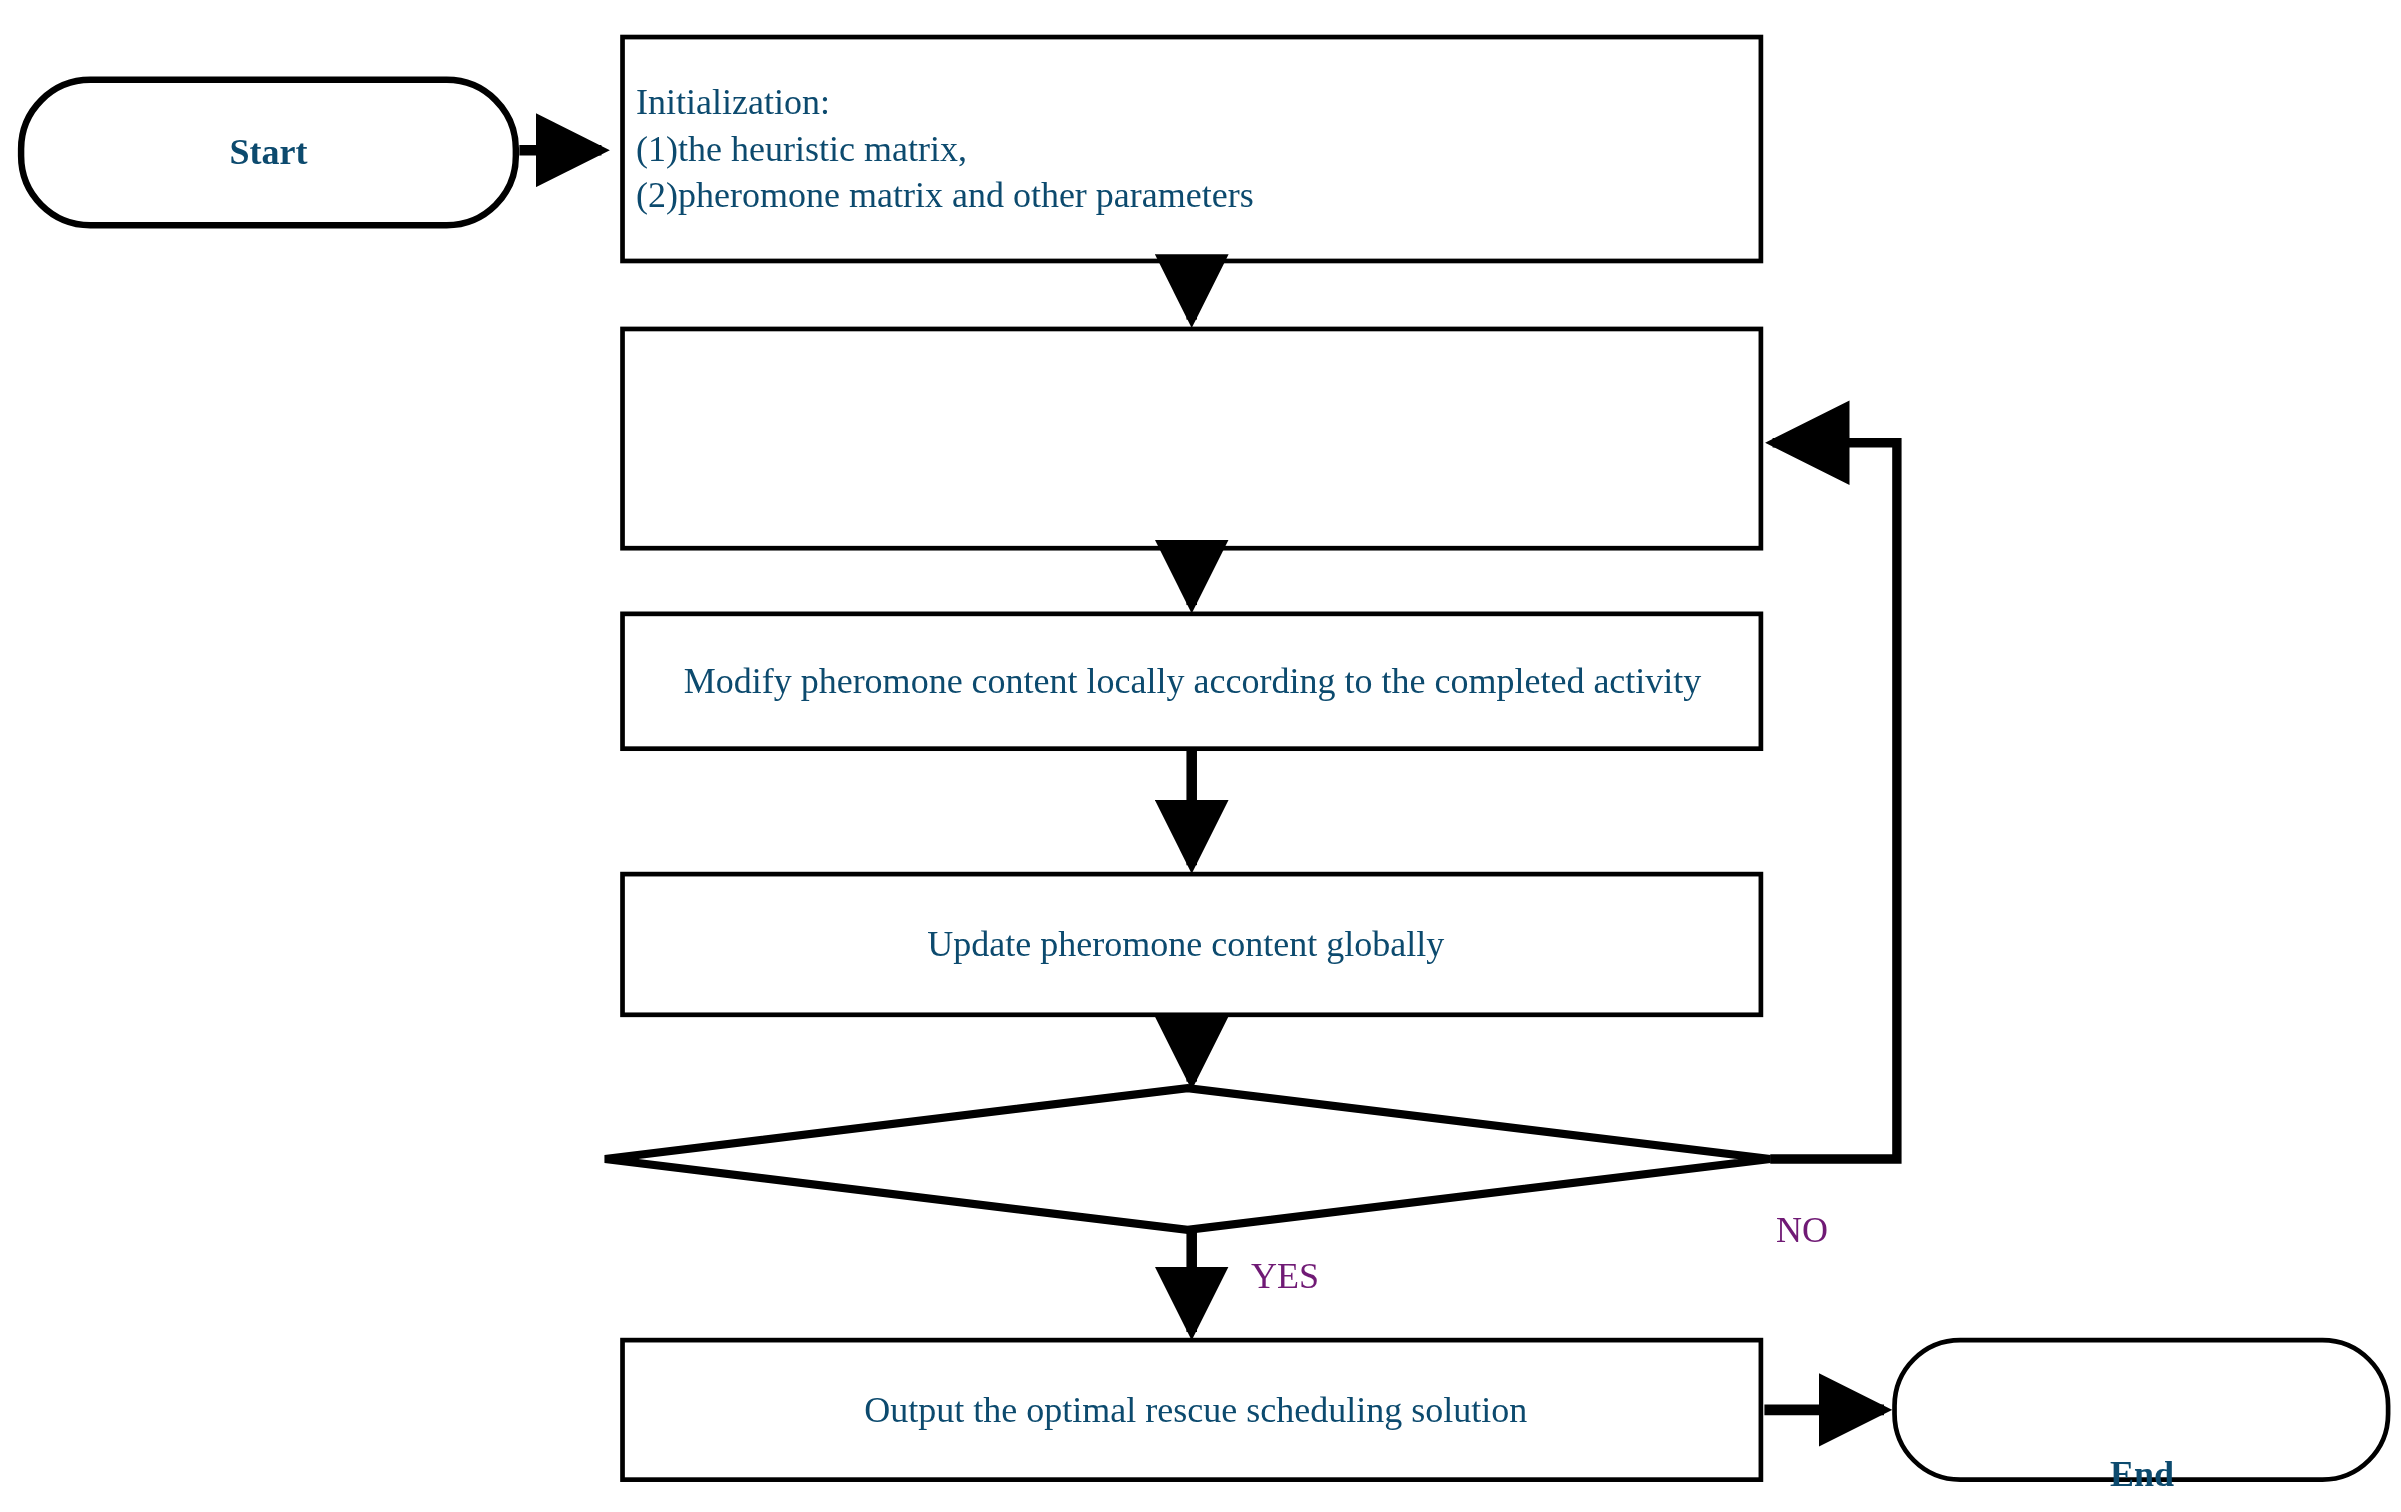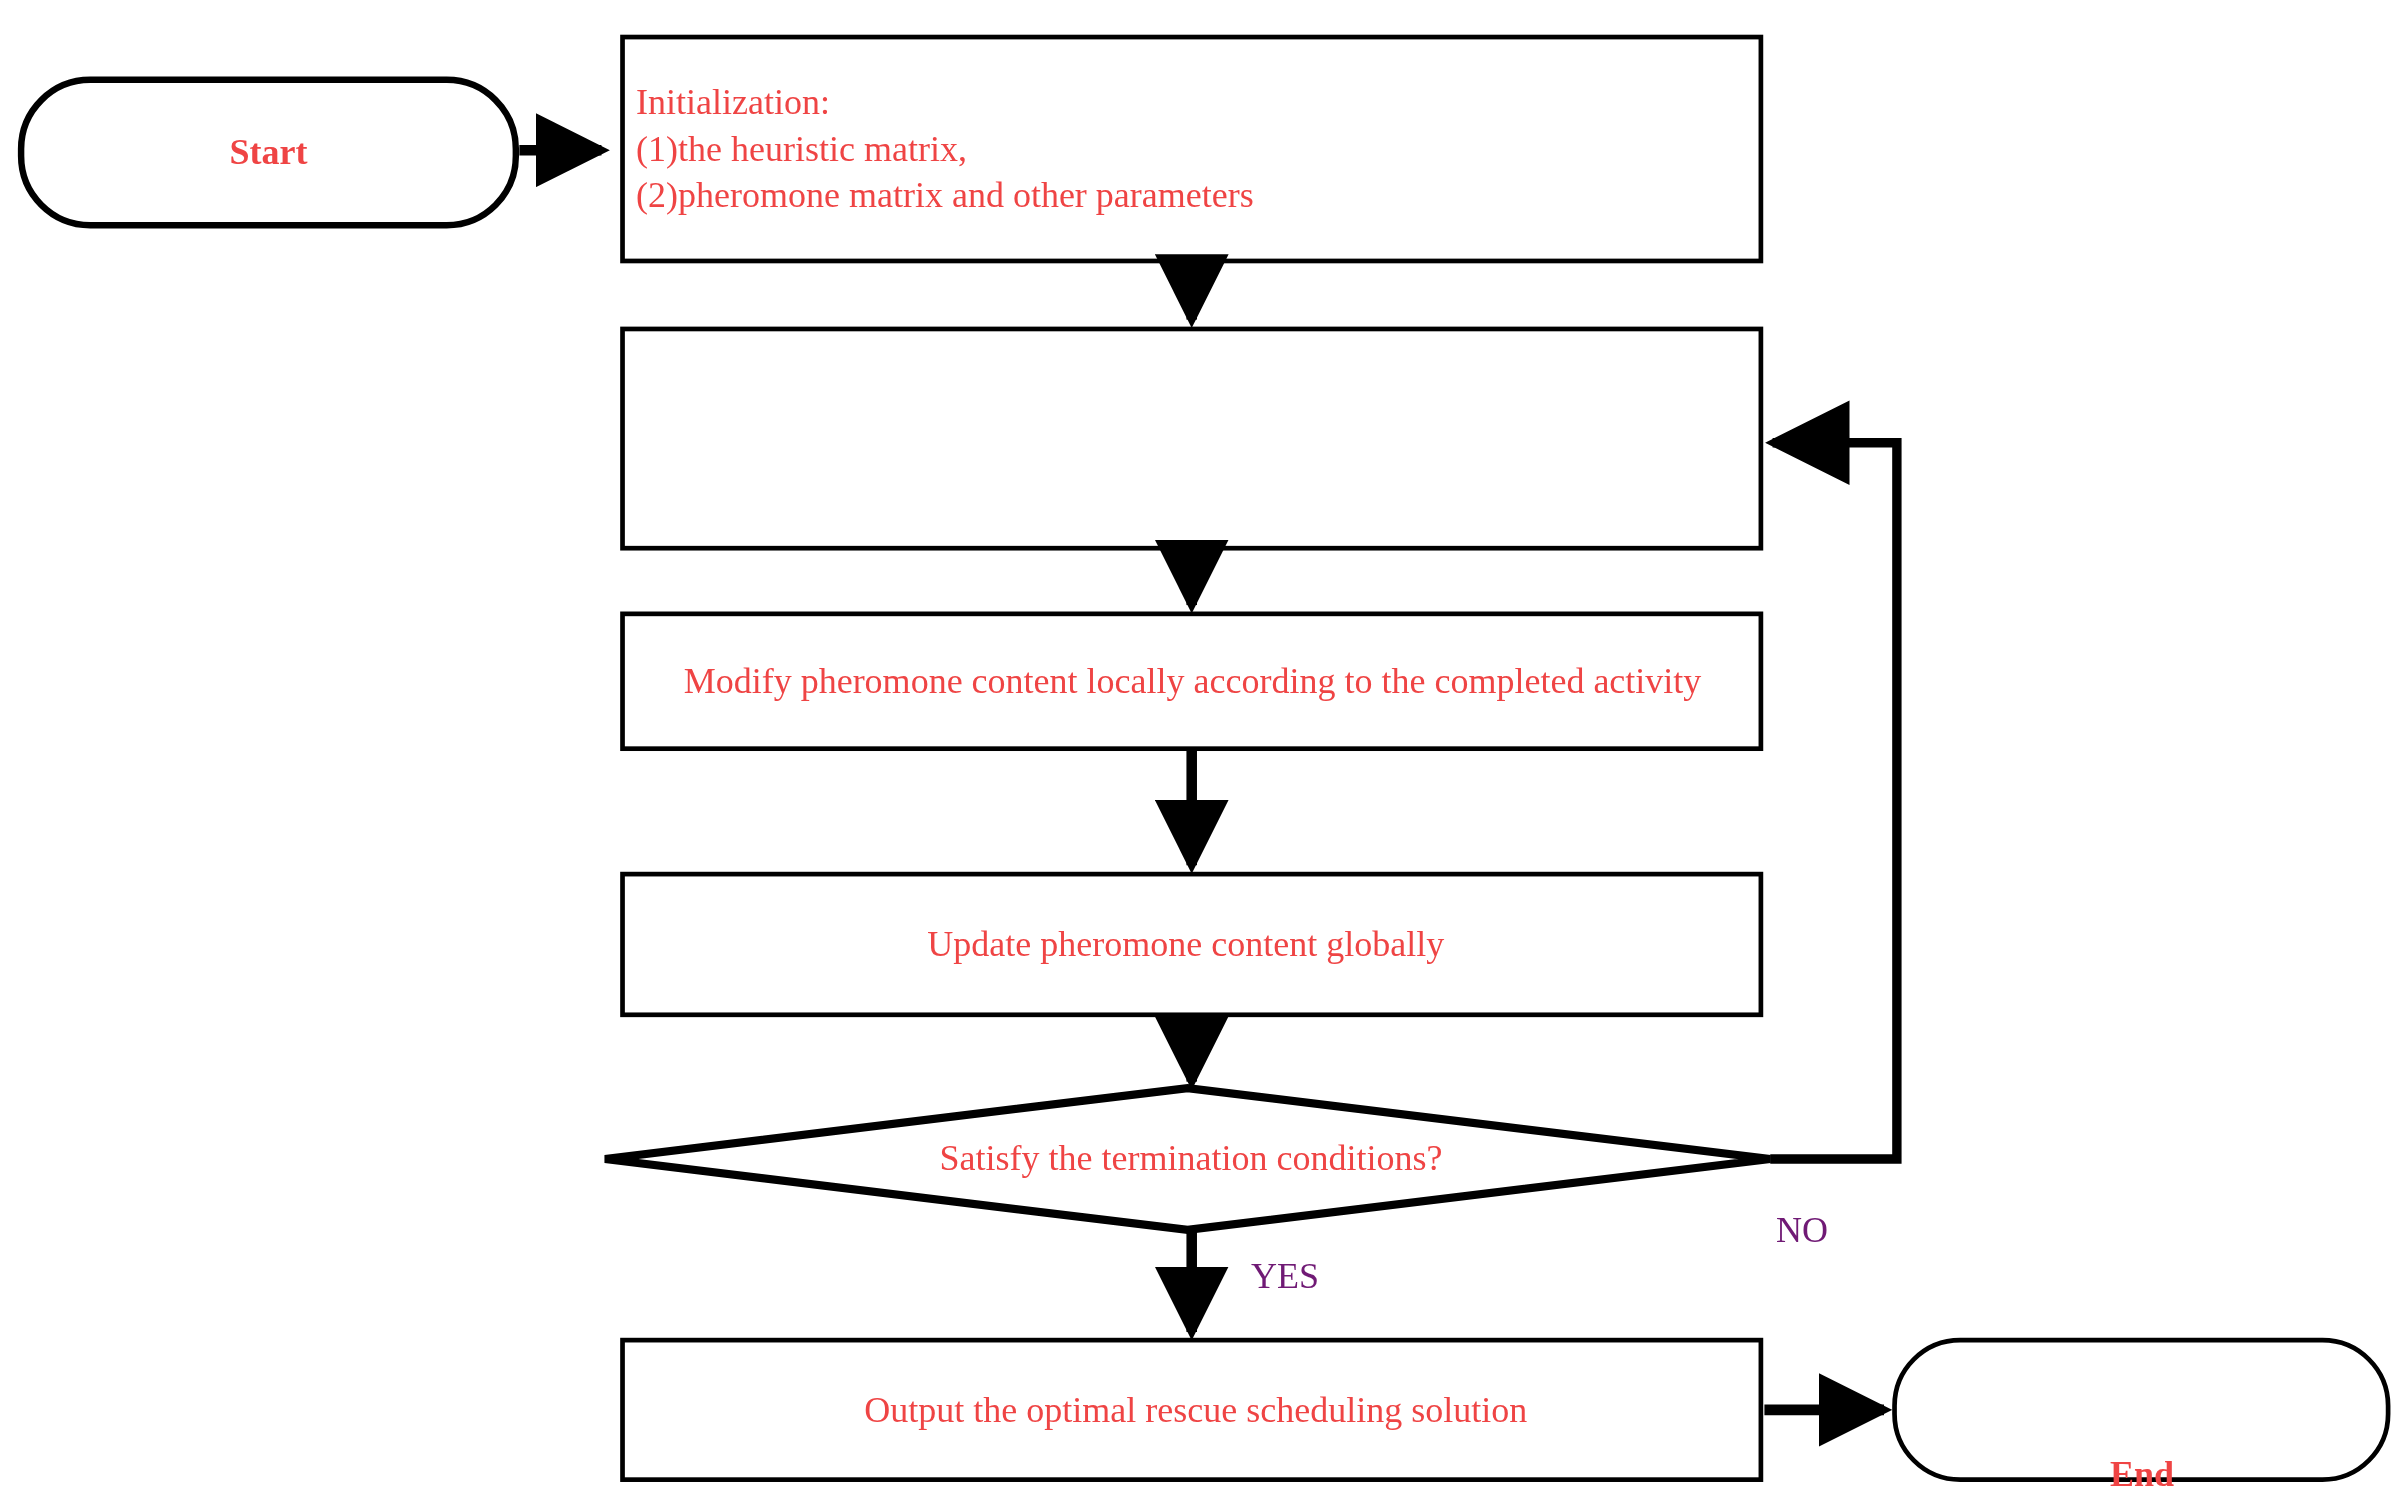--- a/index.html
+++ b/index.html
@@ -26,21 +26,21 @@
     width: 2401px;
     height: 1512px;
   }
   .node-text {
     position: absolute;
     box-sizing: border-box;
     display: flex;
     flex-direction: column;
     justify-content: center;
     font-family: "Liberation Serif", "DejaVu Serif", serif;
-    color: #ef4444;
+    color: #0c4a6e;
     line-height: 1.30;
     white-space: pre-wrap;
     pointer-events: none;
   }
   .t-center { align-items: center; text-align: center; }
   .t-left   { align-items: flex-start; text-align: left; }
 
   
   .term-label {
     font-size: 36px;
@@ -117,21 +117,20 @@
 
   <div class="node-text t-left proc-label" style="left:623px; top:37px; width:1139px; height:224px; padding-left:13px; padding-right:13px;">Initialization:
 (1)the heuristic matrix,
 (2)pheromone matrix and other parameters</div>
 
 
   <div class="node-text t-center proc-label" style="left:623px; top:614px; width:1139px; height:135px; padding-left:23.5px; padding-right:23.5px;">Modify pheromone content locally according to the completed activity</div>
 
   <div class="node-text t-center proc-label" style="left:623px; top:874px; width:1139px; height:141px; padding-left:23.5px; padding-right:37px;">Update pheromone content globally</div>
 
-  <div class="node-text t-center dec-label" style="left:722px; top:1134px; width:938px; height:49px;">Satisfy the termination conditions?</div>
 
   <div class="node-text t-center proc-label" style="left:623px; top:1340px; width:1139px; height:140px; padding-left:23.5px; padding-right:17px;font-family:Liberation Serif, serif;">Output the optimal rescue scheduling solution</div>
 
   <div class="node-text t-center term-label" style="left:1895px; top:1404px; width:494px; height:140px;text-align:right;">End</div>
 
   <div class="edge-label" style="left:1251px; top:1258px;">YES</div>
 
   <div class="edge-label" style="left:1776px; top:1212px;">NO</div>
 
 </div>

